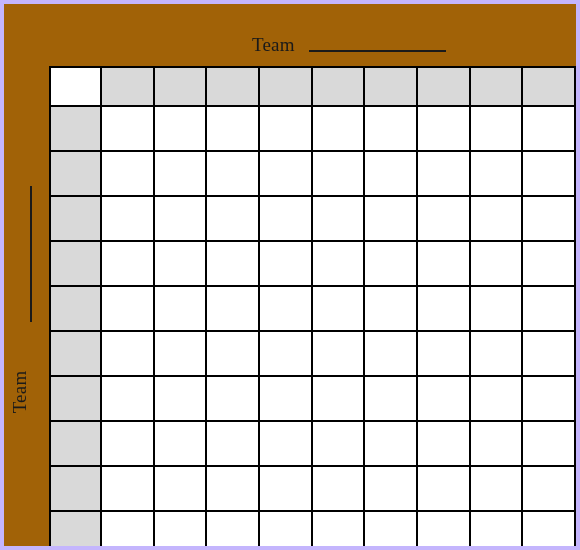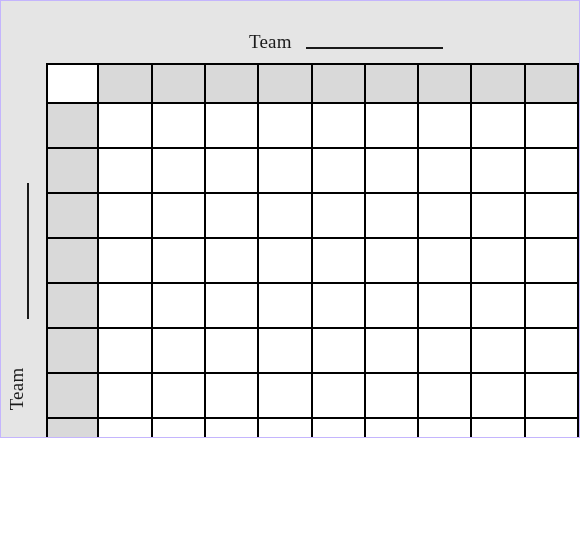--- a/index.html
+++ b/index.html
@@ -7,24 +7,24 @@
     margin: 0;
     padding: 0;
     background: #ffffff;
   }
   body {
     font-family: "Liberation Serif", serif;
   }
   .page {
     position: relative;
     width: 580px;
-    height: 438px;
-    background: #e5e5e5;
+    height: 550px;
+    background: #a16207;
     box-sizing: border-box;
-    border: 1px solid #c4b5fd;
+    border: 4px solid #c4b5fd;
     overflow: hidden;
   }
 
   
   .top-label {
     position: absolute;
     left: 248px;
     top: 31px;
     display: flex;
     align-items: center;

